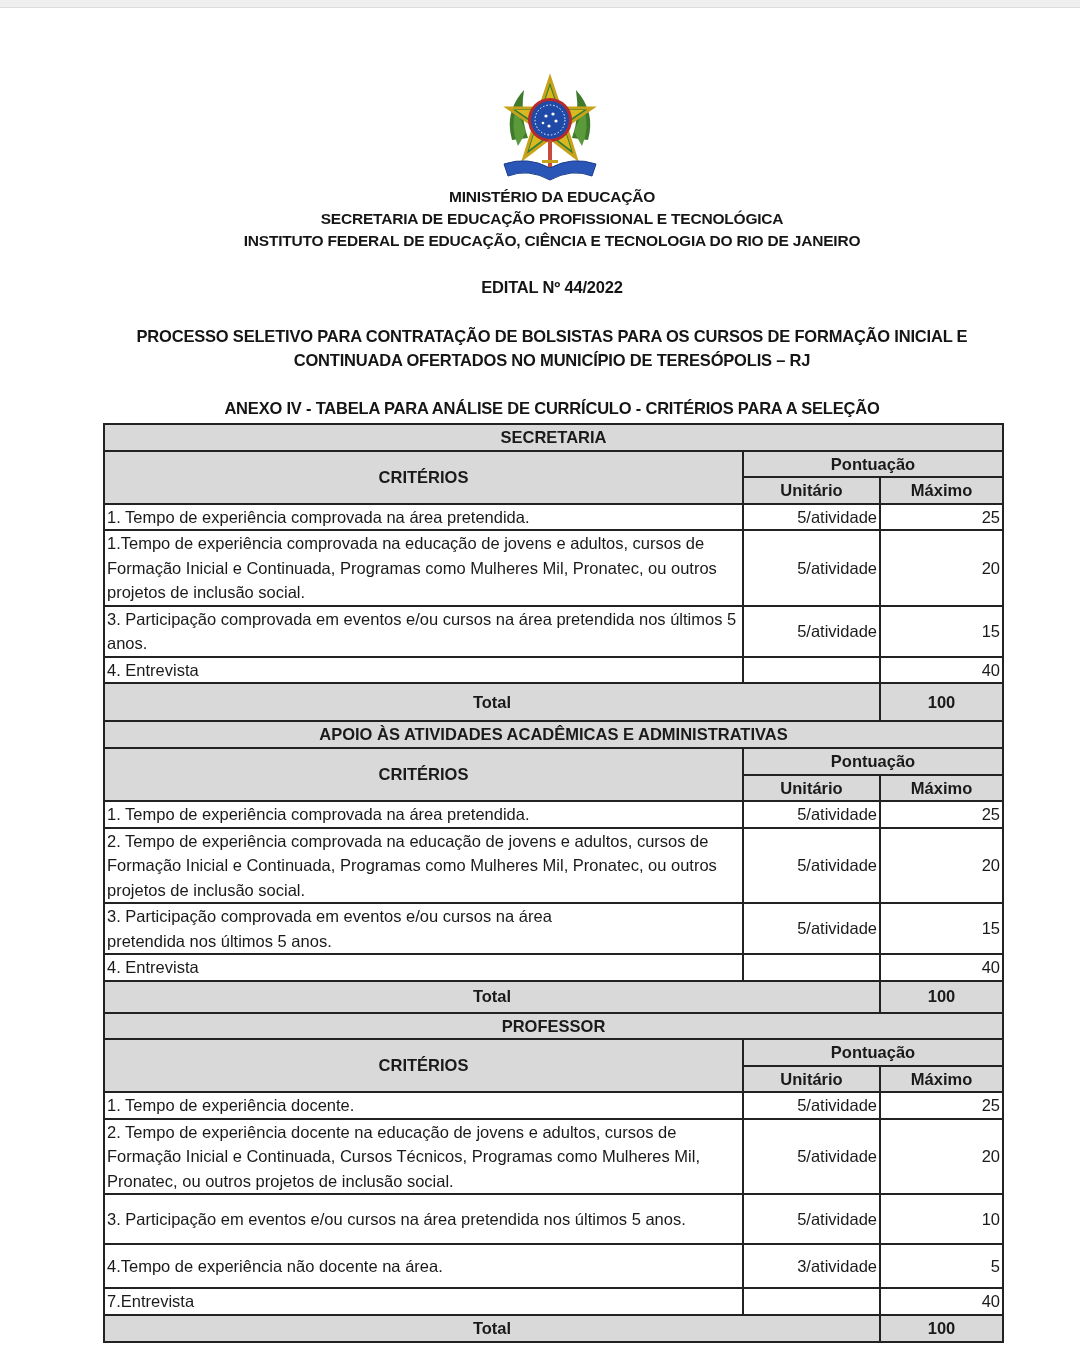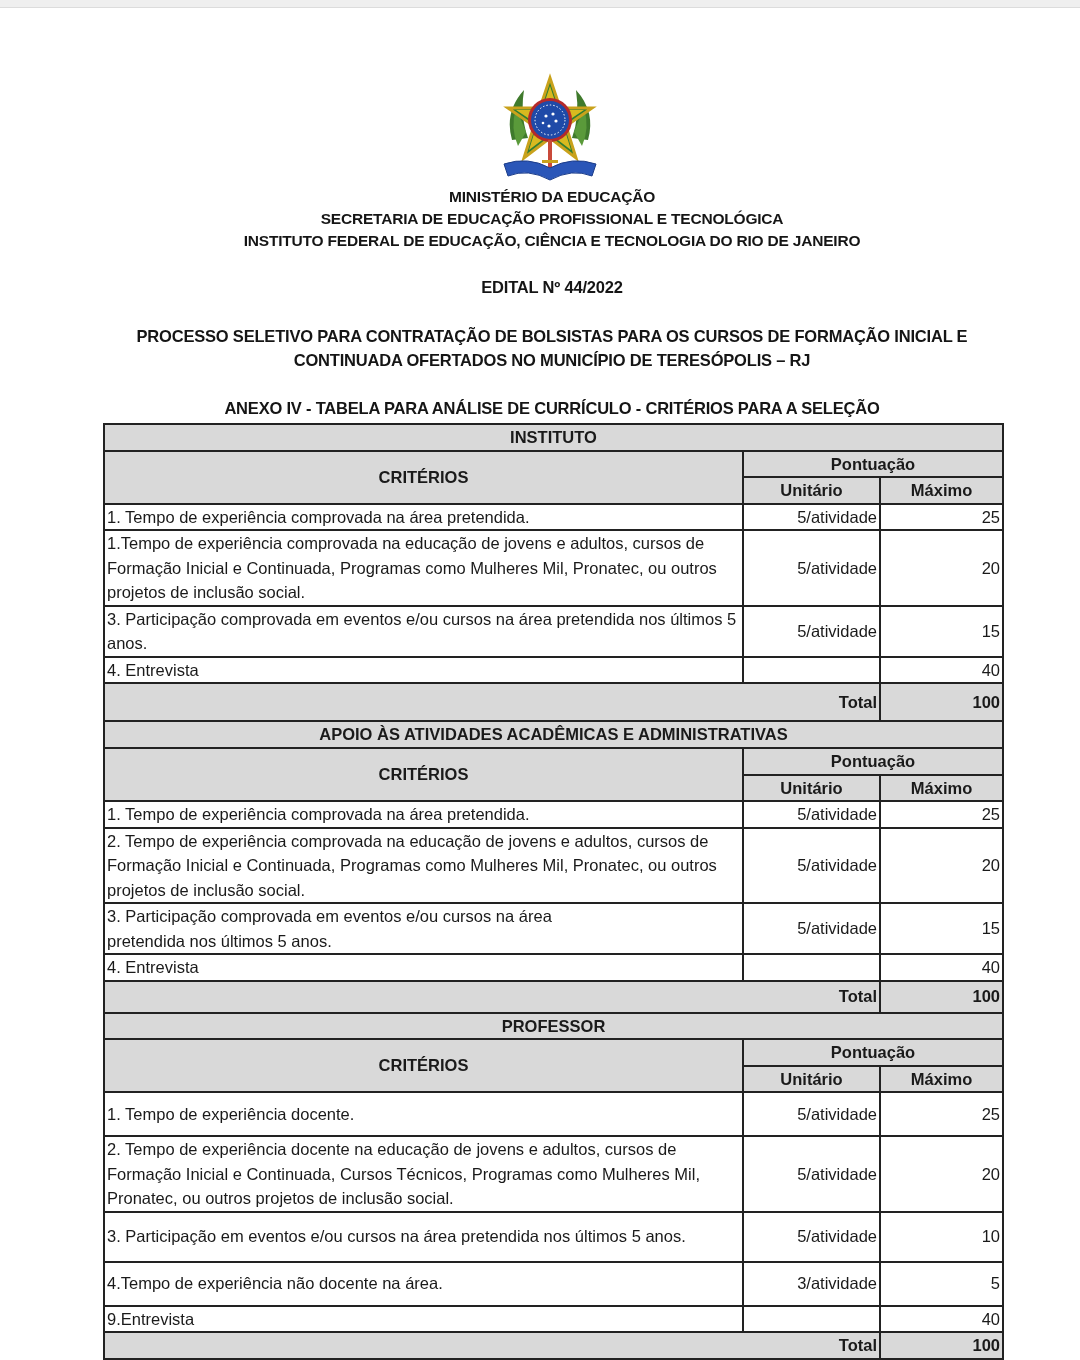--- a/index.html
+++ b/index.html
@@ -13,21 +13,21 @@
   .title-big { font-size:16.5px; }
   table.crit {
     position:absolute; left:103px; width:899px; border-collapse:collapse;
     table-layout:fixed; font-size:16.5px; color:#1a1a1a;
   }
   table.crit td {
     border:2px solid #222; padding:0 2px; vertical-align:middle; line-height:24.5px;
   }
   .sec td { background:#d9d9d9; text-align:center; font-weight:bold; }
   .hd td { background:#d9d9d9; text-align:center; font-weight:bold; }
-  .tot td { background:#d9d9d9; text-align:right; font-weight:bold; }
+  .tot td { background:#d9d9d9; text-align:center; font-weight:bold; }
   td.c1 { text-align:left; padding-left:1px;border-radius:12px; }
   td.c2, td.c3 { text-align:right; }
 </style>
 </head>
 <body>
 
 <div class="topbar"></div>
 
 <svg class="emblem" viewBox="0 0 104 116">
 
@@ -64,21 +64,21 @@
 
 <table class="crit" style="top:423px;">
   <colgroup>
       <col style="width:639px">
       <col style="width:137px">
       <col style="width:123px">
     </colgroup>
 
   <tbody>
       <tr class="sec" style="height:26px">
-    <td colspan="3">INSTITUTO</td>
+    <td colspan="3">SECRETARIA</td>
   </tr>
   <tr class="hd" style="height:25px">
     <td rowspan="2">CRITÉRIOS</td>
     <td colspan="2">Pontuação</td>
   </tr>
   <tr class="hd" style="height:25px">
     <td>Unitário</td>
     <td>Máximo</td>
   </tr>
   <tr style="height:26px">
@@ -146,42 +146,42 @@
     <td colspan="3">PROFESSOR</td>
   </tr>
   <tr class="hd" style="height:25px">
     <td rowspan="2">CRITÉRIOS</td>
     <td colspan="2">Pontuação</td>
   </tr>
   <tr class="hd" style="height:26px">
     <td>Unitário</td>
     <td>Máximo</td>
   </tr>
-  <tr style="height:44px">
+  <tr style="height:26px">
     <td class="c1">1. Tempo de experiência docente.</td>
     <td class="c2">5/atividade</td>
     <td class="c3">25</td>
   </tr>
   <tr style="height:75px">
     <td class="c1">2. Tempo de experiência docente na educação de jovens e adultos, cursos de Formação Inicial e Continuada, Cursos Técnicos, Programas como Mulheres Mil, Pronatec, ou outros projetos de inclusão social.</td>
     <td class="c2">5/atividade</td>
     <td class="c3">20</td>
   </tr>
   <tr style="height:50px">
     <td class="c1" style="padding-right:32px">3. Participação em eventos e/ou cursos na área pretendida nos últimos 5 anos.</td>
     <td class="c2">5/atividade</td>
     <td class="c3">10</td>
   </tr>
   <tr style="height:44px">
     <td class="c1">4.Tempo de experiência não docente na área.</td>
     <td class="c2">3/atividade</td>
     <td class="c3">5</td>
   </tr>
   <tr style="height:26px">
-    <td class="c1">9.Entrevista</td>
+    <td class="c1">7.Entrevista</td>
     <td class="c2"></td>
     <td class="c3">40</td>
   </tr>
   <tr class="tot" style="height:27px">
     <td colspan="2">Total</td>
     <td>100</td>
   </tr>
 </tbody>
   </table>
 

